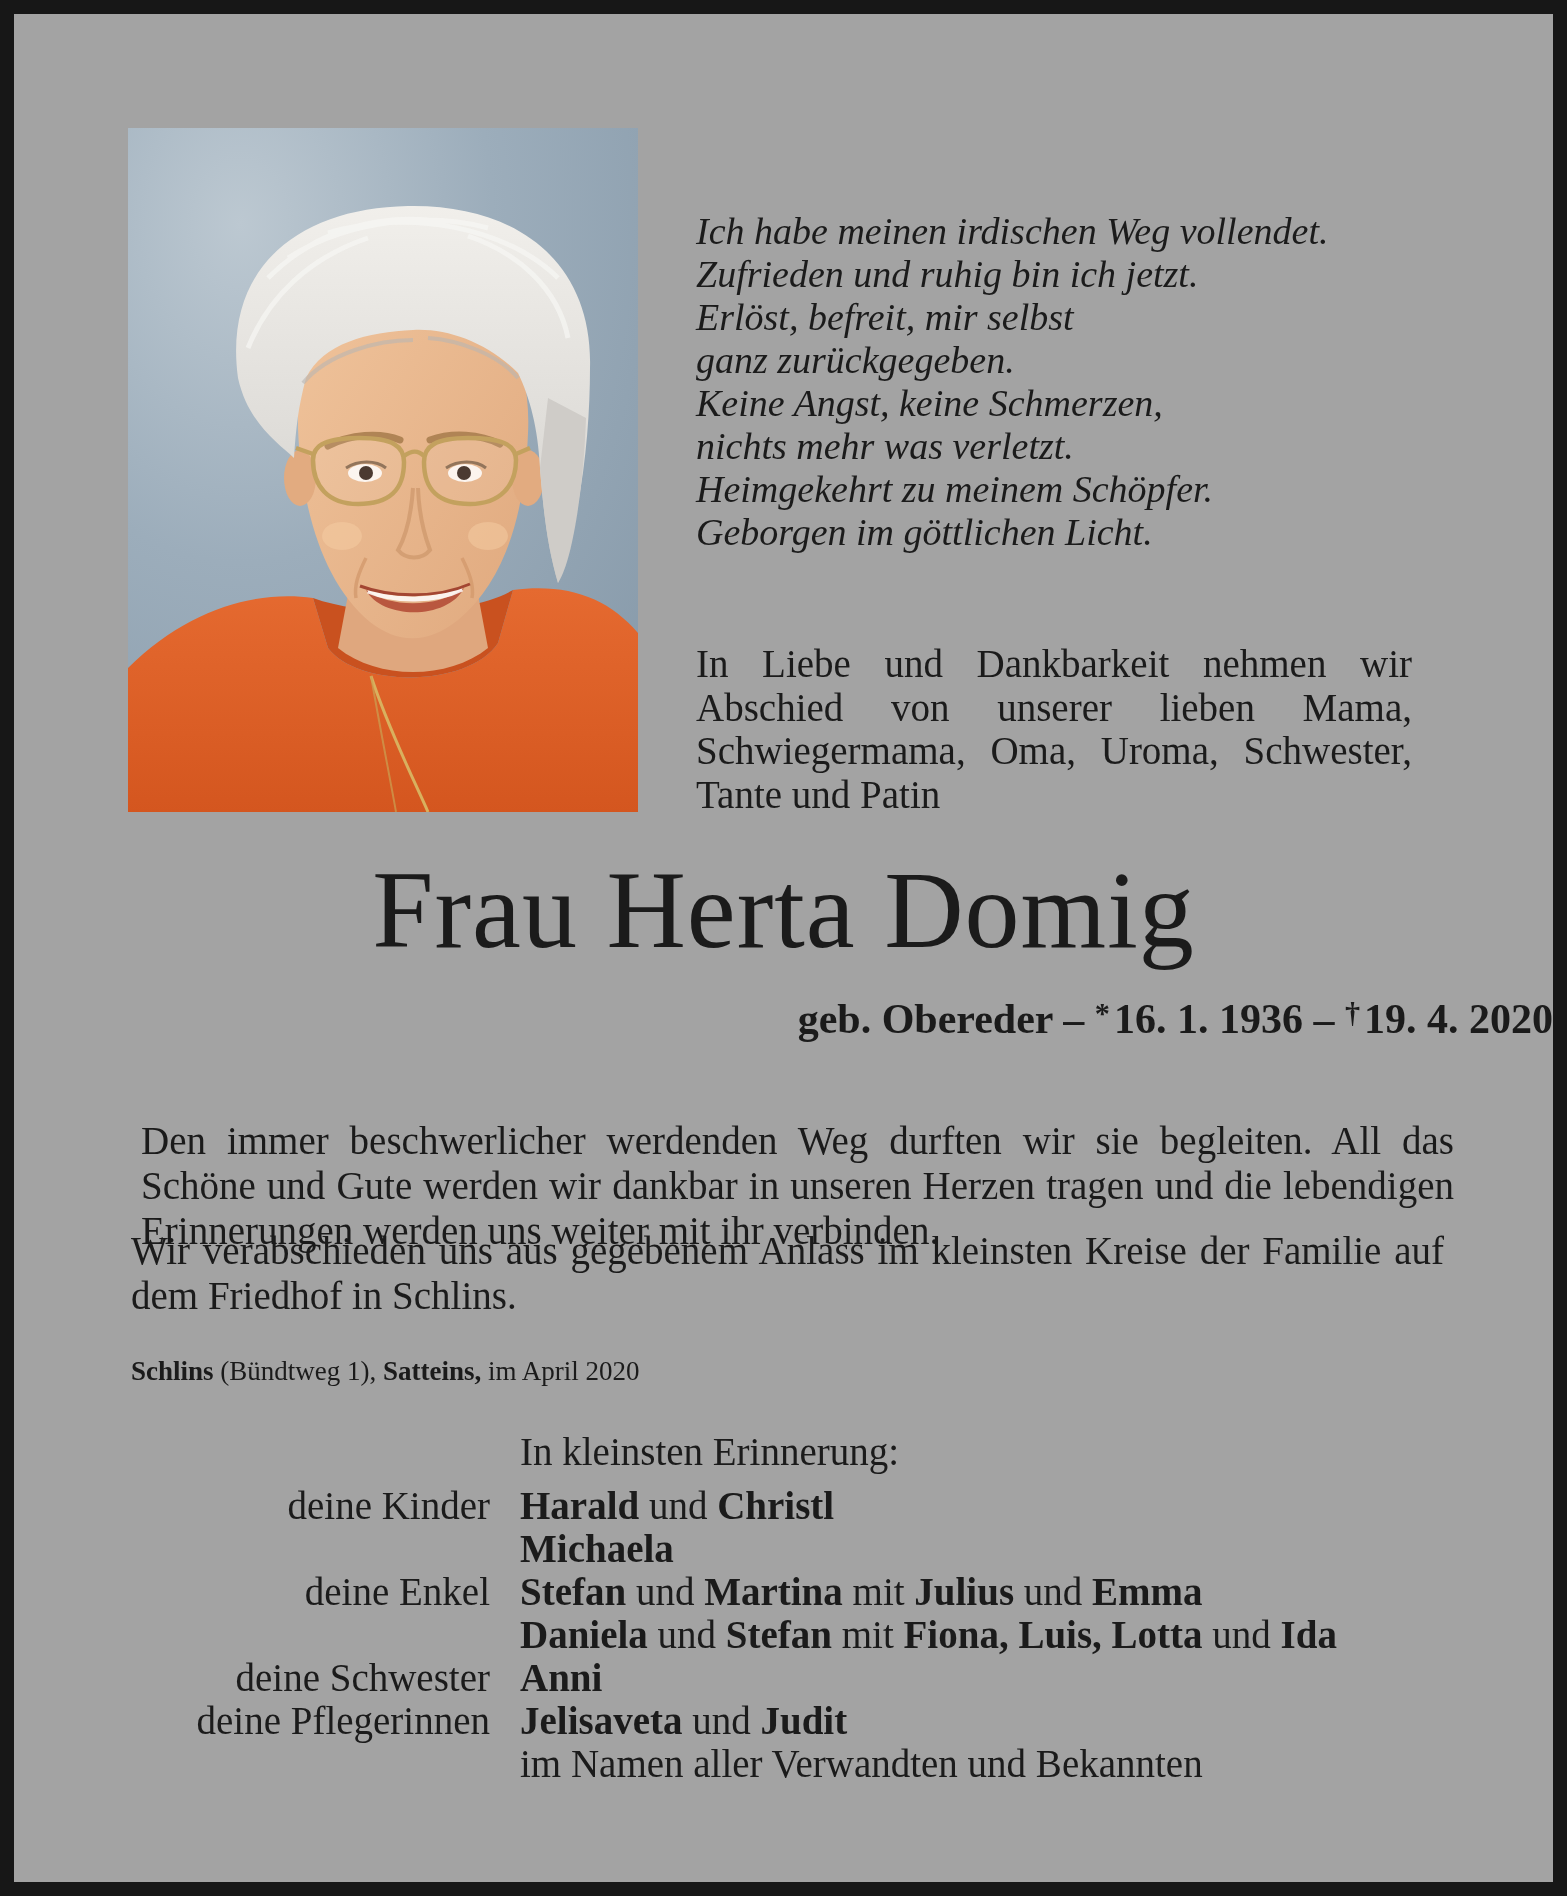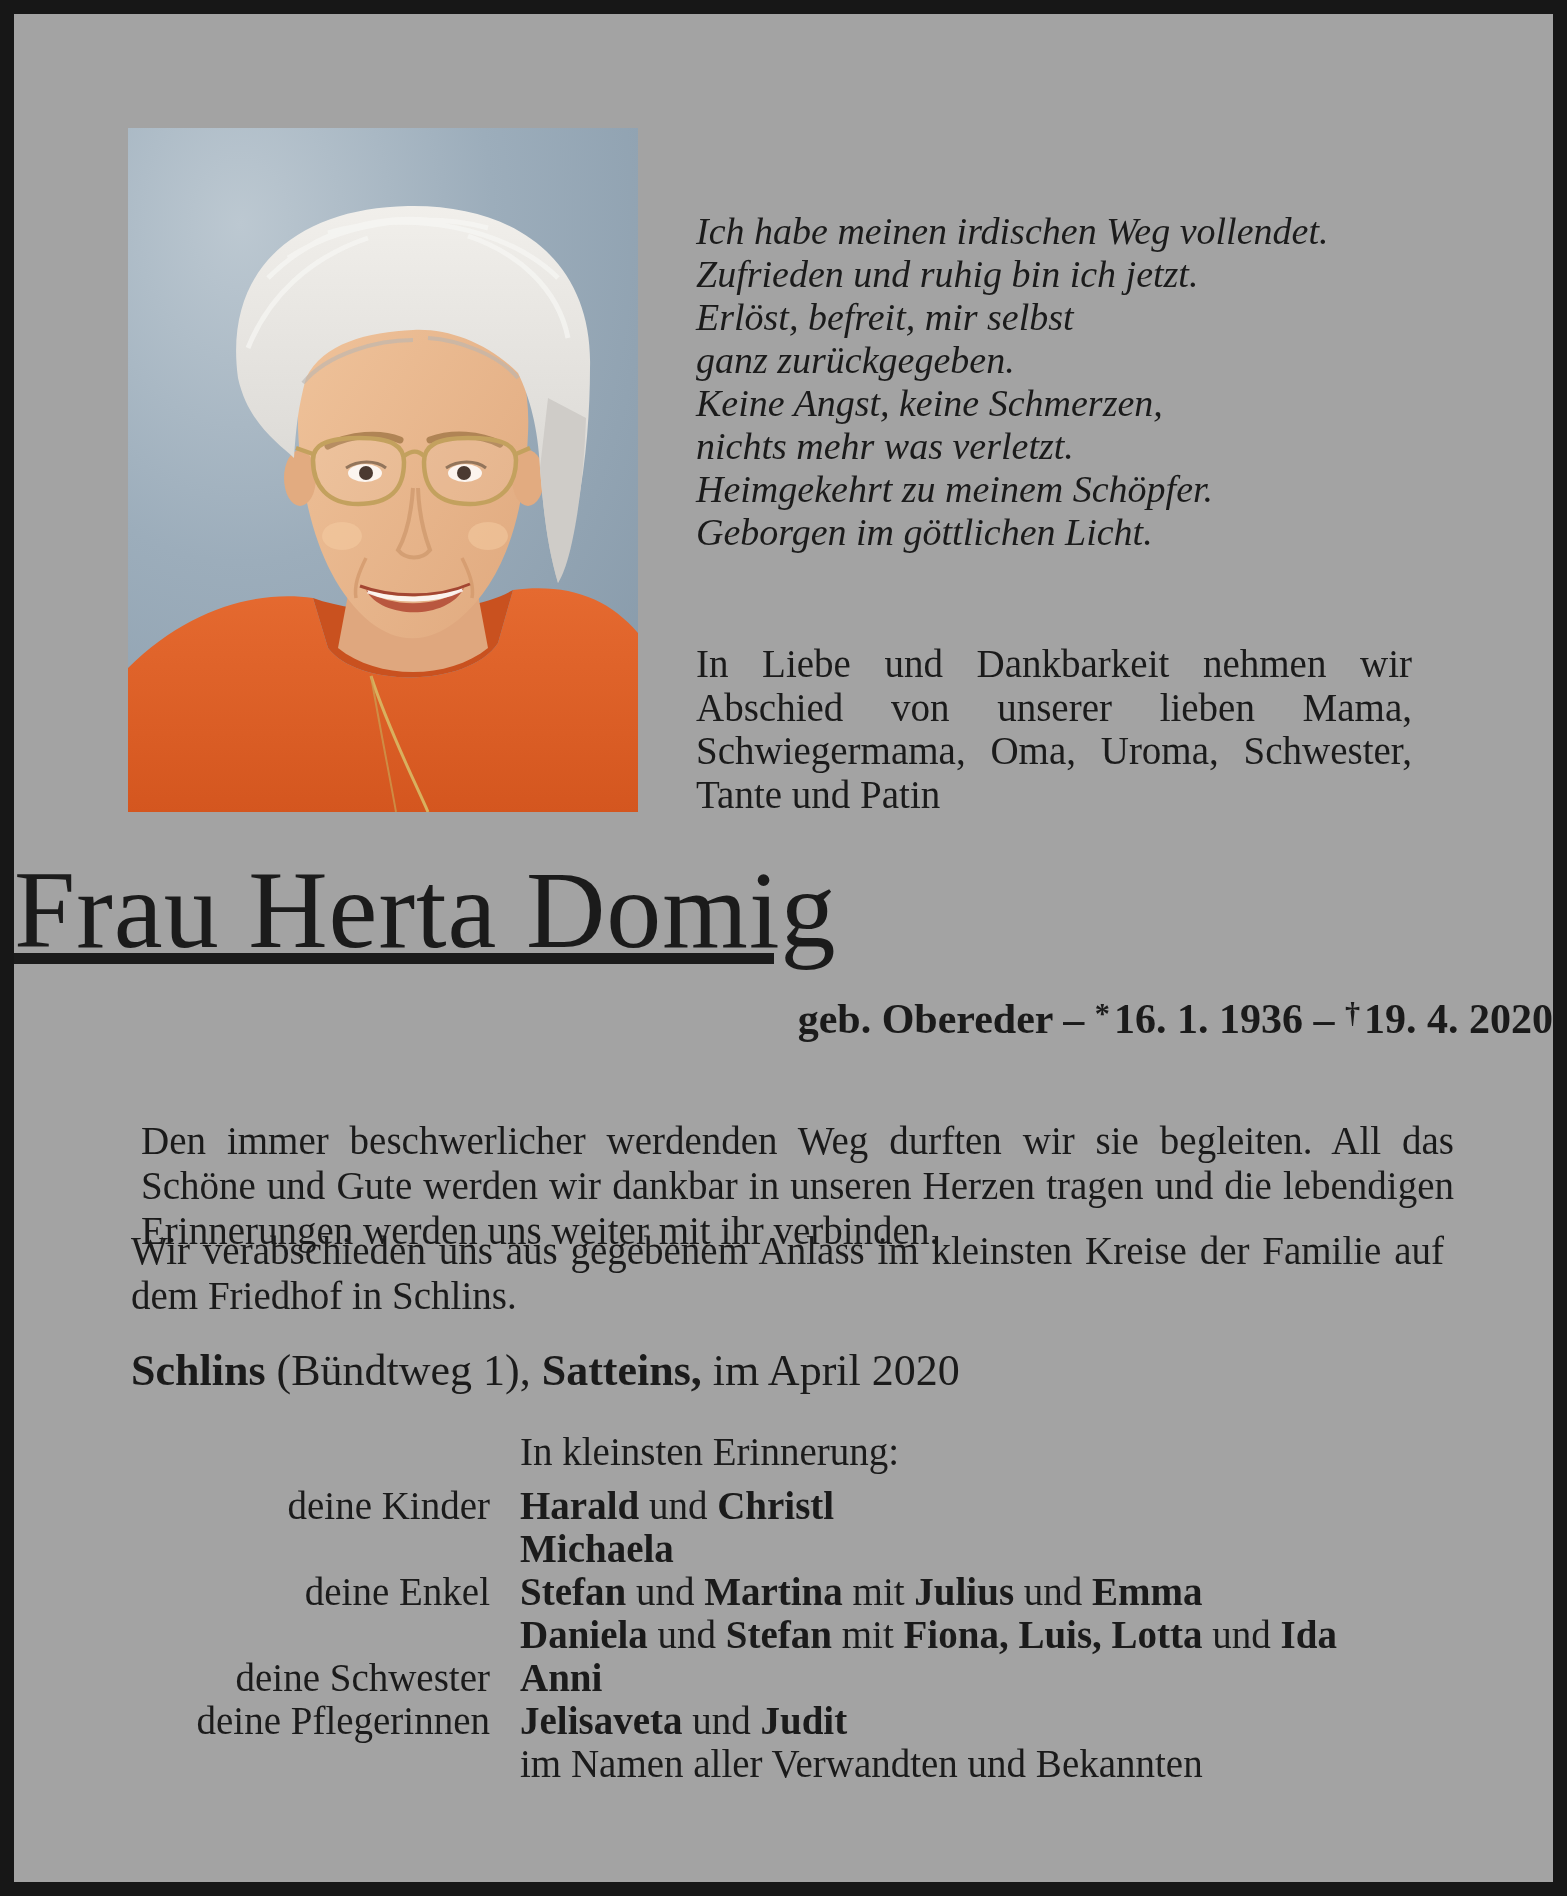--- a/index.html
+++ b/index.html
@@ -21,42 +21,41 @@
     font-style:italic;
     font-size:38px;line-height:43px;
   }
   .intro{
     left:682px;top:628px;width:716px;
     font-size:39px;line-height:43.5px;
     text-align:justify;
   }
   .title{
     left:0;right:0;top:836px;
-    text-align:left;
+    text-align:center;
     font-size:110px;line-height:120px;
     letter-spacing:1px;
-    text-decoration:underline;
   }
   .subtitle{
     left:0;right:0;top:974px;
     text-align:right;
     font-weight:bold;
     font-size:42px;line-height:50px;
   }
   .sym{font-size:0.72em;vertical-align:0.33em;margin-right:4px;}
   .para{
     left:117px;width:1313px;
     font-size:39px;line-height:45px;
     text-align:justify;
   }
   .p1{top:1104px;margin-left:10px;}
   .p2{top:1214px;}
   .location{
     left:117px;top:1334px;width:1320px;
-    font-size:44px;line-height:46px;
+    font-size:27px;line-height:46px;
   }
   .remember{
     left:117px;top:1416px;width:1330px;
     font-size:39px;line-height:43px;
   }
   .remember .heading{margin-left:389px;margin-bottom:11px;}
   .rrow{display:flex;}
   .rlabel{
     width:359px;min-width:359px;
     padding-right:30px;

